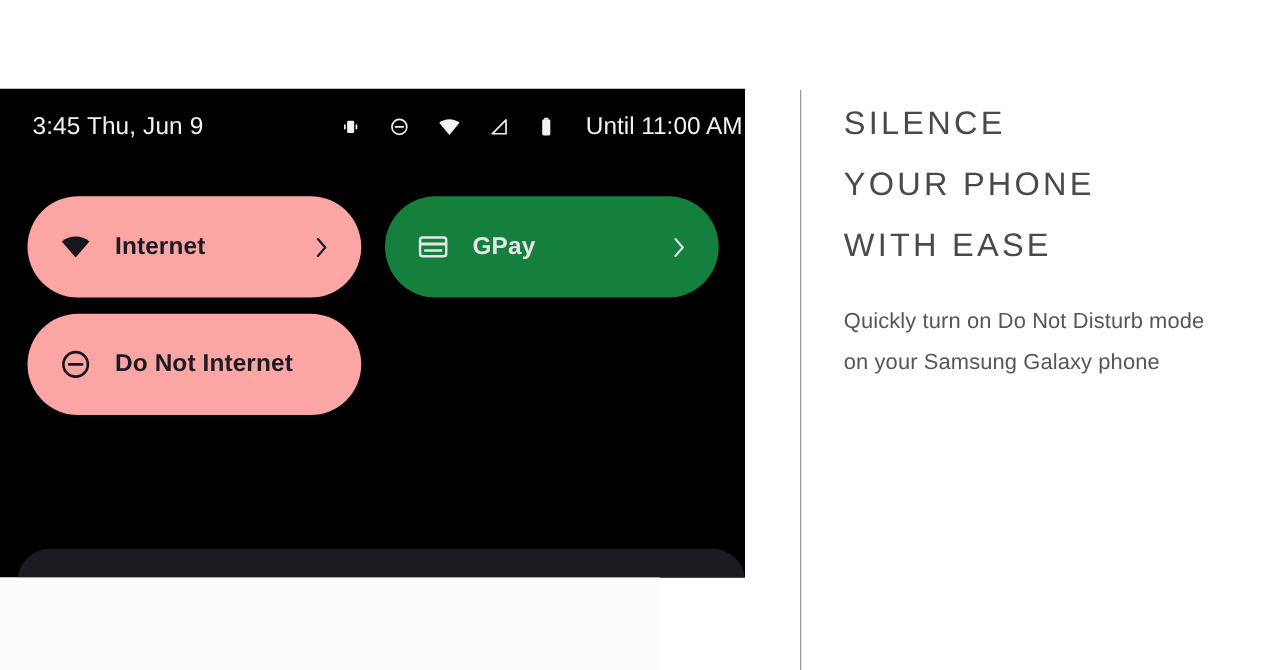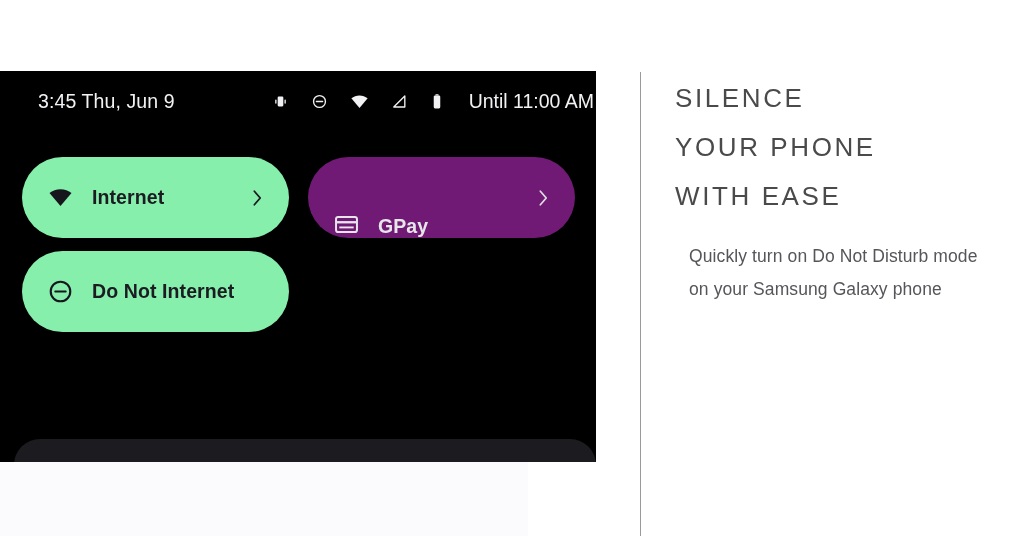--- a/index.html
+++ b/index.html
@@ -28,21 +28,21 @@
 
   #status-bar {
     position: absolute;
     left: 0;
     top: 0;
     width: 620px;
     height: 60px;
     display: flex;
     align-items: center;
     justify-content: space-between;
-    padding: 0 26px 0 38px;
+    padding: 0 26px 0 26px;
     box-sizing: border-box;
   }
   #status-clock {
     color: #f2f2f4;
     font-size: 19.5px;
     letter-spacing: 0.1px;
     white-space: nowrap;
   }
   #status-icons {
     display: flex;
@@ -77,25 +77,24 @@
     width: 267px;
     height: 81px;
     border-radius: 41px;
     display: flex;
     align-items: center;
     padding: 0 18px 0 24px;
     box-sizing: border-box;
     position: relative;
   }
   .tile.active {
-    background: #86efac;
+    background: #fca5a5;
   }
   .tile.inactive {
-    background: #701a75;
-    align-items: flex-end;
+    background: #15803d;
   }
   .tile-icon {
     width: 28px;
     height: 28px;
     flex: 0 0 28px;
     display: inline-flex;
     align-items: center;
     justify-content: center;
     line-height: 0;
   }
@@ -166,21 +165,21 @@
     letter-spacing: 2.6px;
     line-height: 49px;
     margin: 0;
     white-space: pre-line;
   }
   #subhead {
     color: #56565a;
     font-size: 17.5px;
     line-height: 33px;
     letter-spacing: 0.1px;
-    margin: 19px 0 0 14px;
+    margin: 19px 0 0 0;
     white-space: pre-line;
   }
 </style>
 </head>
 <body>
 
 <div id="phone-panel">
 
   <div id="status-bar">
     <span id="status-clock">3:45 Thu, Jun 9</span>

